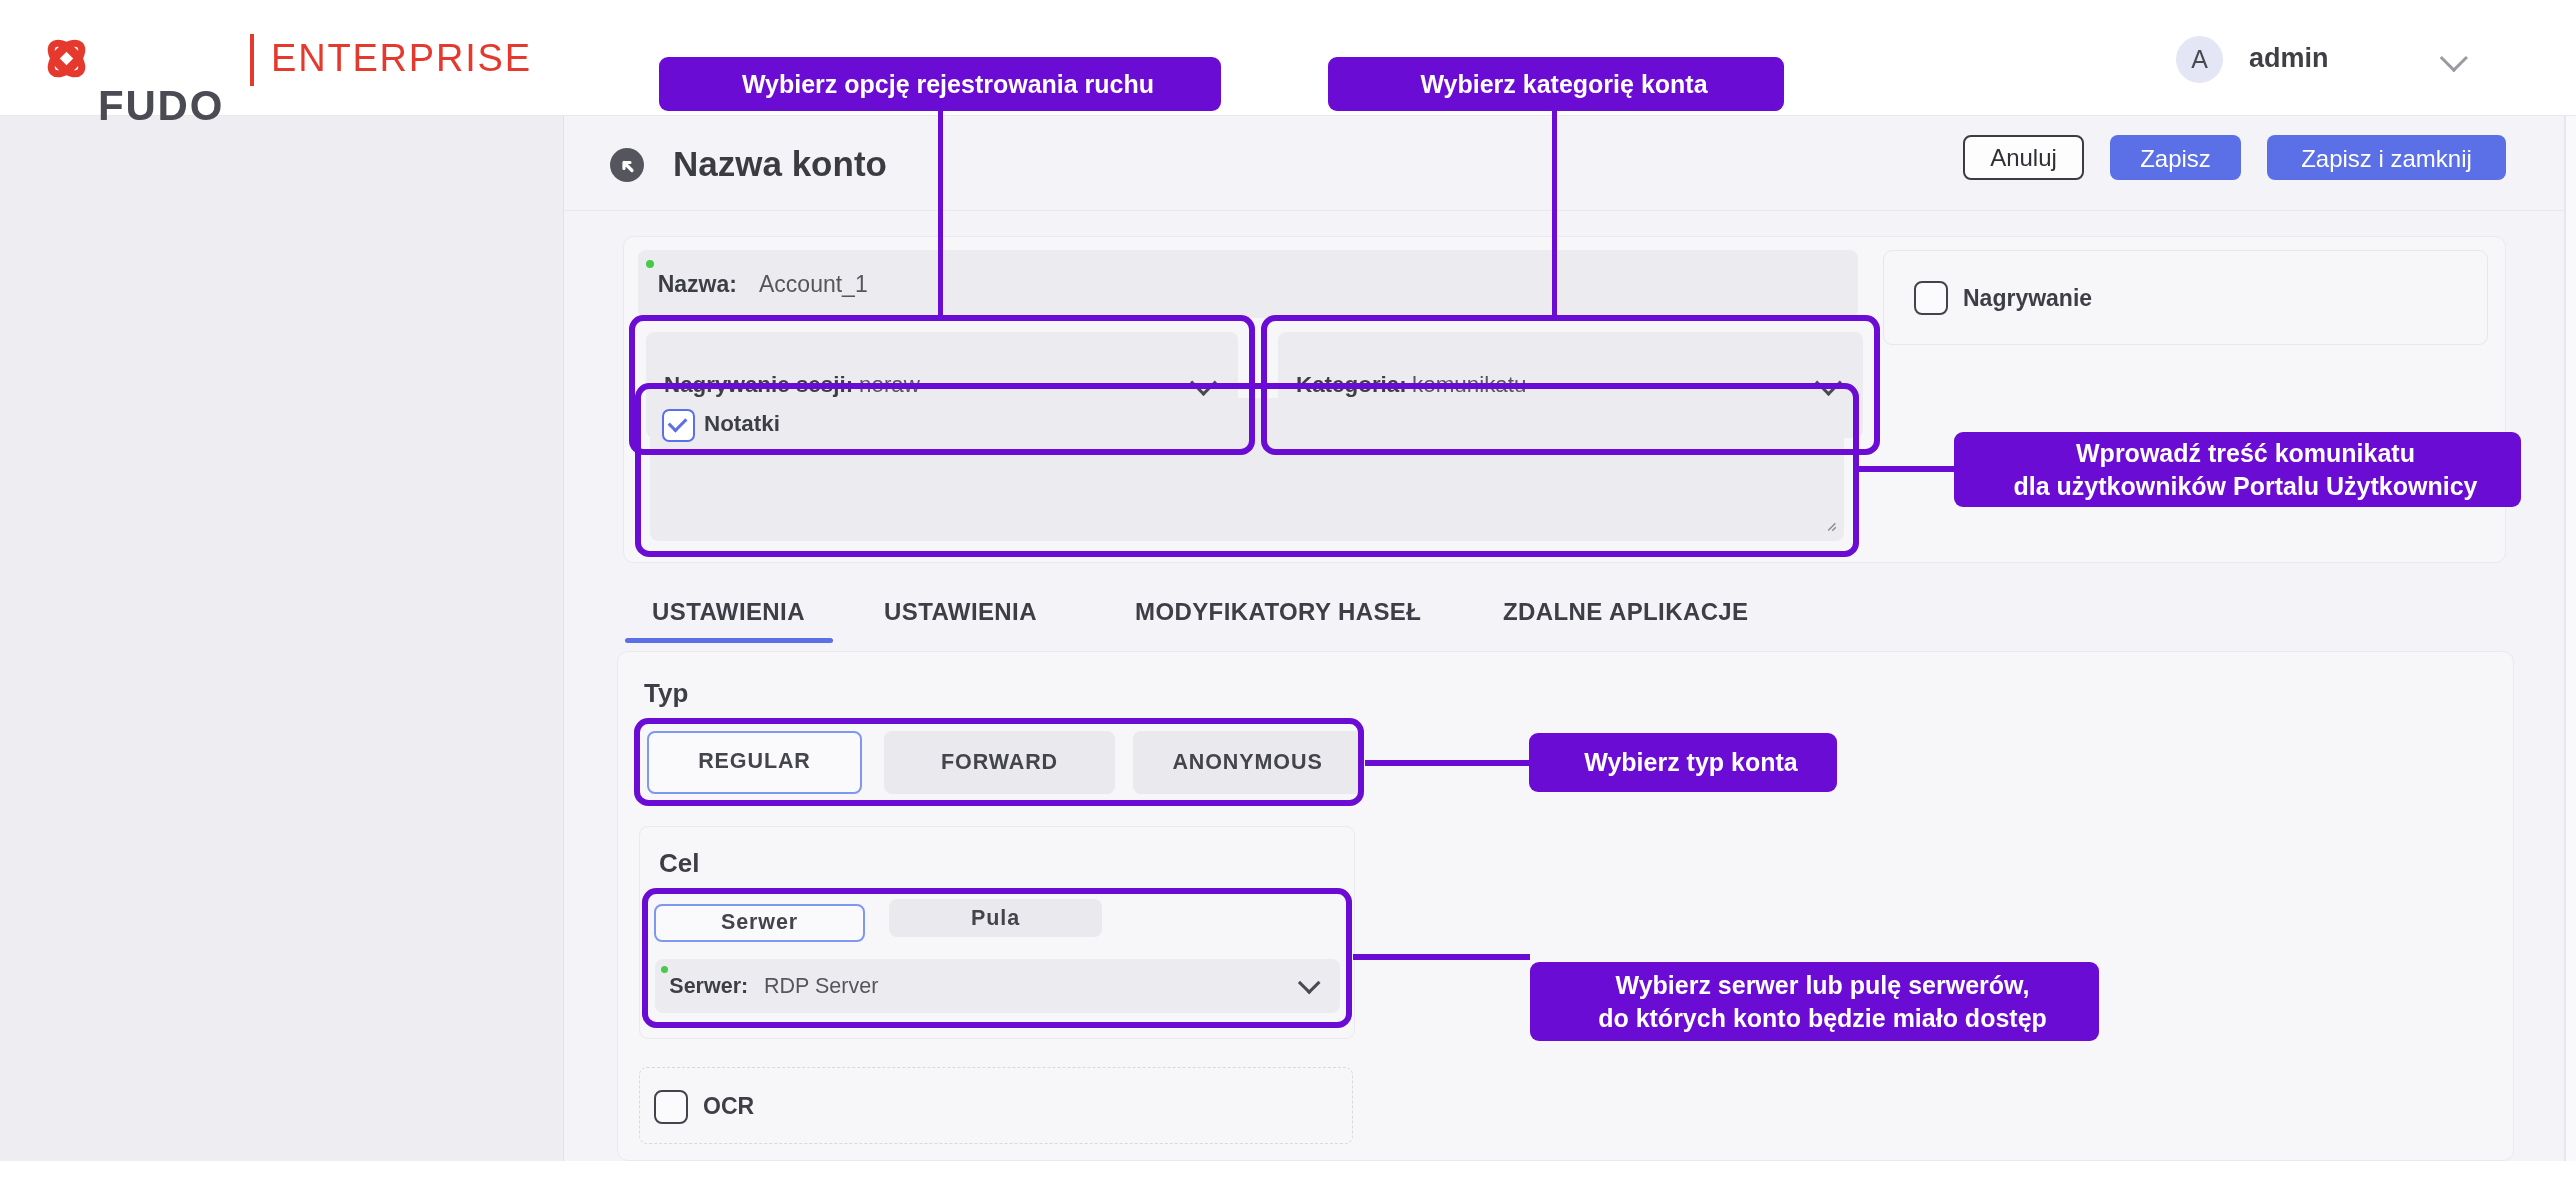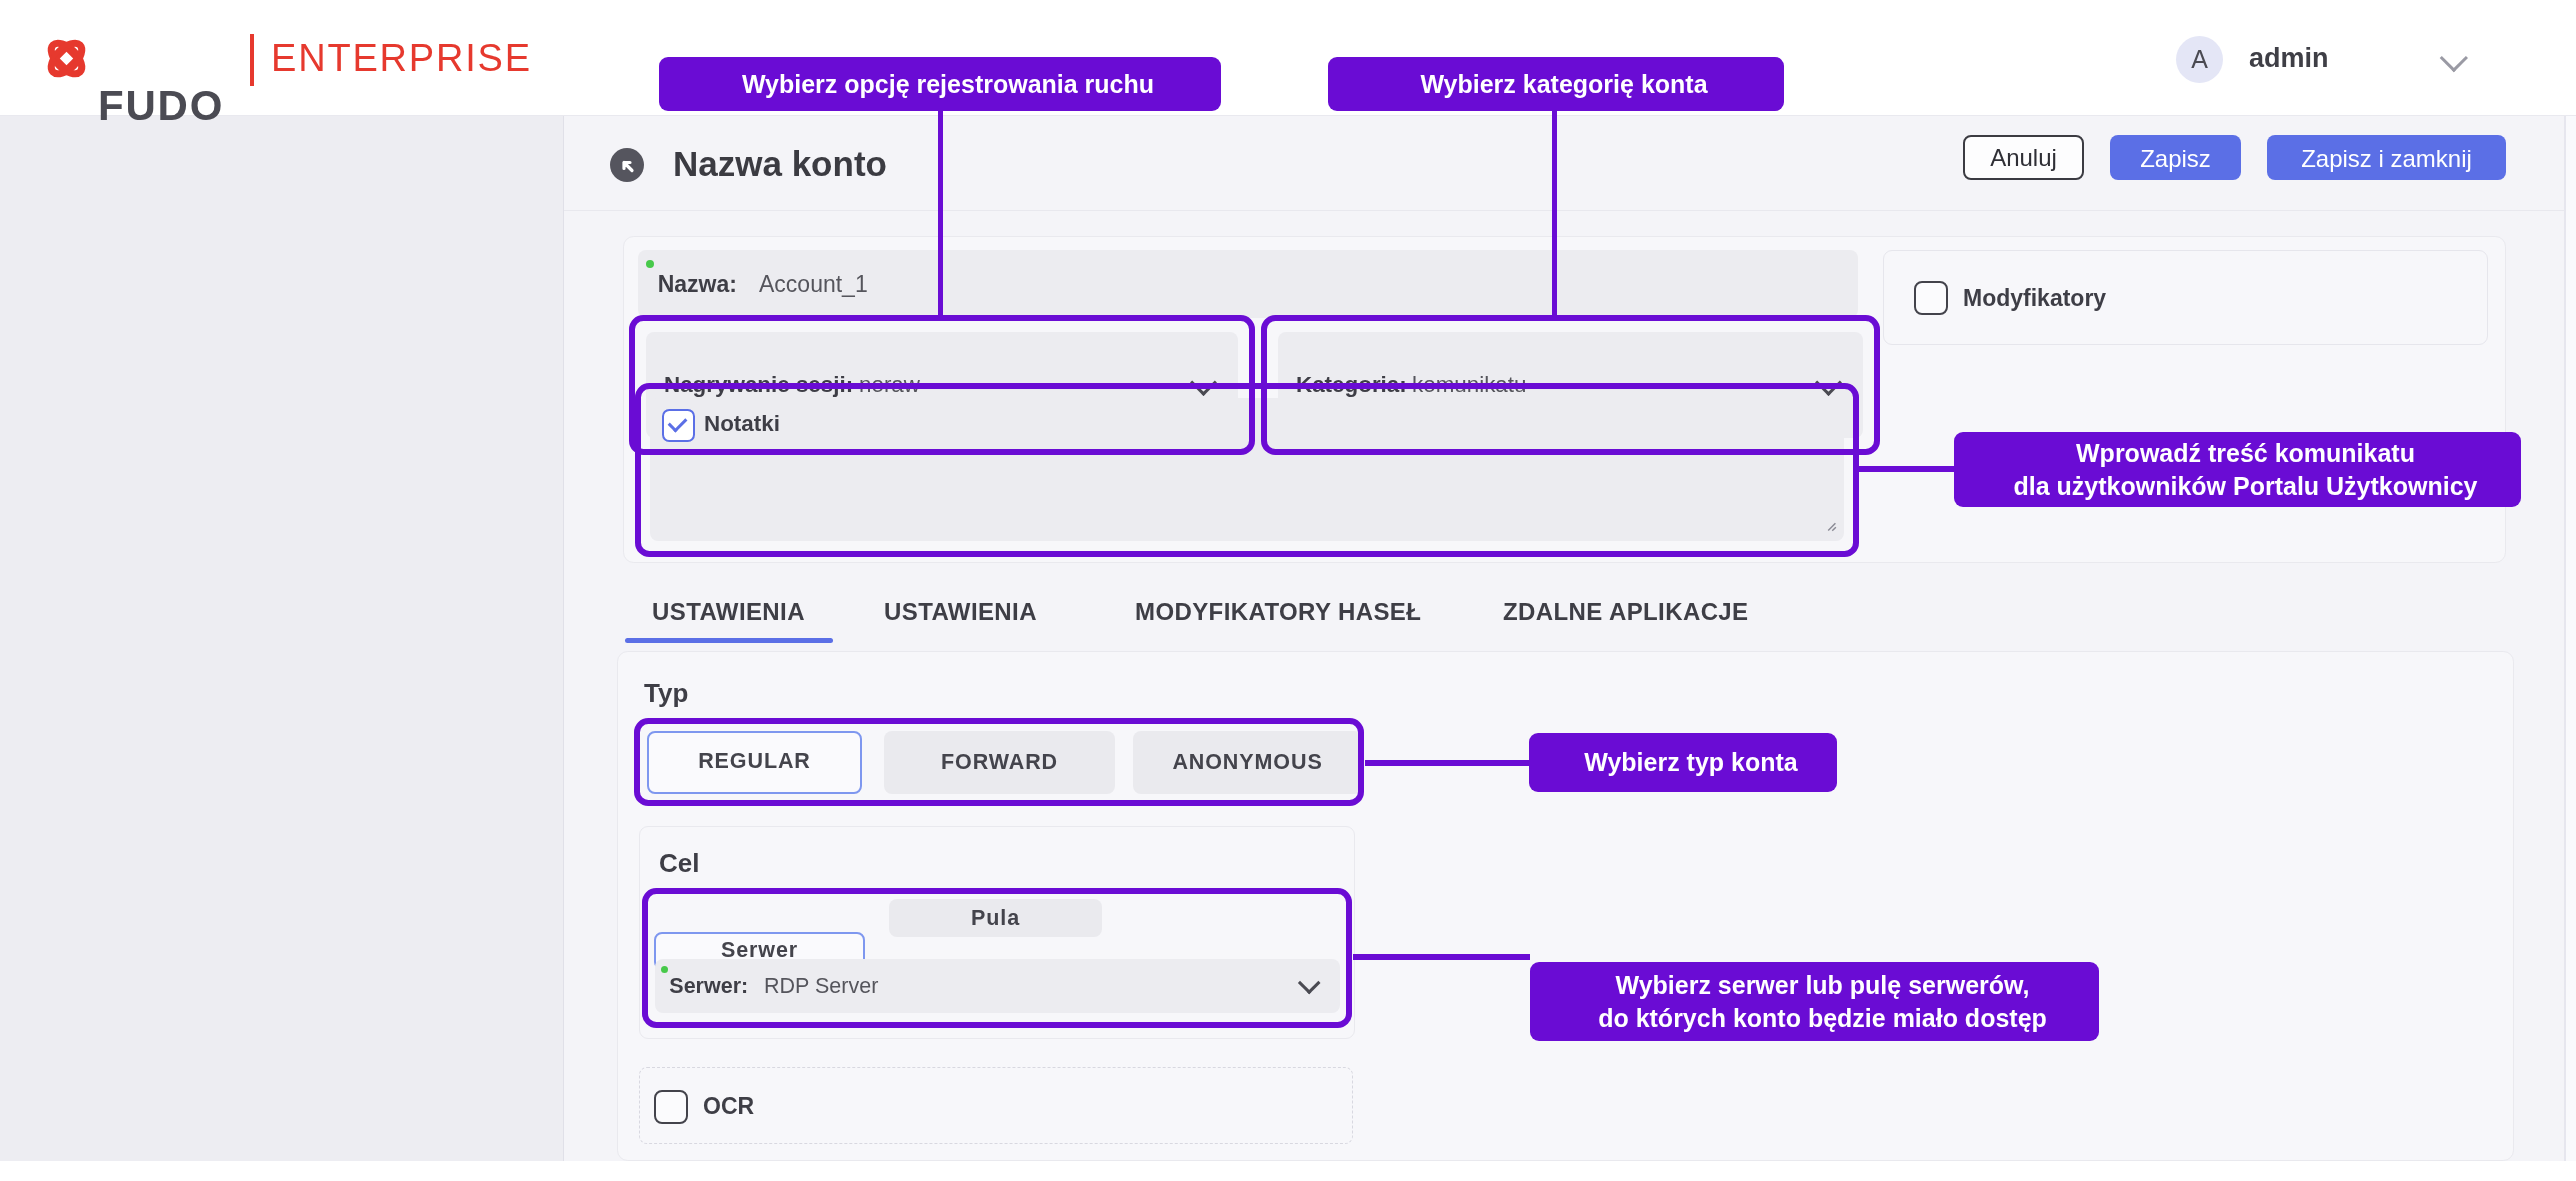--- a/index.html
+++ b/index.html
@@ -290,21 +290,21 @@
   <div class="abs card" style="left:623px;top:236px;width:1883px;height:327px;"></div>
 
   <div class="abs field" style="left:638px;top:250px;width:1220px;height:68px;z-index:2;">
     <span class="gdot" style="left:8px;top:9.8px;"></span>
     <span class="flabel" style="position:absolute;left:19.7px;top:0;line-height:68px;">Nazwa:</span>
     <span class="fvalue nowrap" style="position:absolute;left:112px;top:0;line-height:68px;">Account_1</span>
   </div>
 
   <div class="abs" style="left:1883px;top:250px;width:605px;height:95px;border:1.8px solid #e6e6ec;border-radius:9px;z-index:2;">
     <span class="cbox" style="left:29.5px;top:29.5px;"></span>
-    <span class="flabel nowrap" style="position:absolute;left:79px;top:0;line-height:95px;">Modyfikatory</span>
+    <span class="flabel nowrap" style="position:absolute;left:79px;top:0;line-height:95px;">Nagrywanie</span>
   </div>
 
   <div class="abs pframe" style="left:629px;top:315px;width:626px;height:140px;"></div>
   <div class="abs field" style="left:646px;top:332px;width:592px;height:106px;z-index:2;">
     <span class="flabel" style="position:absolute;left:18px;top:0;line-height:106px;font-size:22.4px;">Nagrywanie sesji:</span>
     <span class="fvalue nowrap" style="position:absolute;left:204px;top:0;line-height:106px;font-size:22.4px;">noraw</span>
     <span class="chev" style="right:25px;top:41px;"></span>
   </div>
 
   <div class="abs pframe" style="left:1261px;top:315px;width:619px;height:140px;"></div>
@@ -351,21 +351,21 @@
 
   <div class="abs conn" style="left:1365px;top:760px;width:165px;height:6.3px;"></div>
   <div class="abs callout" style="left:1529px;top:733px;width:308px;height:59px;">
     <div>Wybierz typ konta</div>
   </div>
 
   <div class="abs" style="left:639px;top:826px;width:716px;height:213px;border:1.8px solid #e9e9ee;border-radius:9px;z-index:1;"></div>
   <div class="abs sec-h nowrap" style="left:659px;top:848px;z-index:2;">Cel</div>
 
   <div class="abs pframe" style="left:642px;top:888px;width:710px;height:140px;"></div>
-  <div class="abs seg seg-sel" style="left:654px;top:932px;width:211px;height:38px;line-height:32px;font-size:21.5px;z-index:2;">Serwer</div>
+  <div class="abs seg seg-sel" style="left:654px;top:904px;width:211px;height:38px;line-height:32px;font-size:21.5px;z-index:2;">Serwer</div>
   <div class="abs seg seg-plain" style="left:889px;top:899px;width:213px;height:38px;line-height:38px;font-size:21.5px;z-index:2;">Pula</div>
 
   <div class="abs field" style="left:655px;top:959px;width:685px;height:54px;z-index:2;">
     <span class="gdot" style="left:6.3px;top:7.2px;width:7.2px;height:7.2px;"></span>
     <span class="flabel" style="position:absolute;left:14.3px;top:0;line-height:54px;font-size:21.5px;">Serwer:</span>
     <span class="fvalue nowrap" style="position:absolute;left:100px;top:0;line-height:54px;font-size:21.5px;">RDP Server</span>
     <span class="chev" style="right:23px;top:16px;width:13.4px;height:13.4px;"></span>
   </div>
 
   <div class="abs conn" style="left:1353px;top:954px;width:177px;height:6.3px;"></div>

